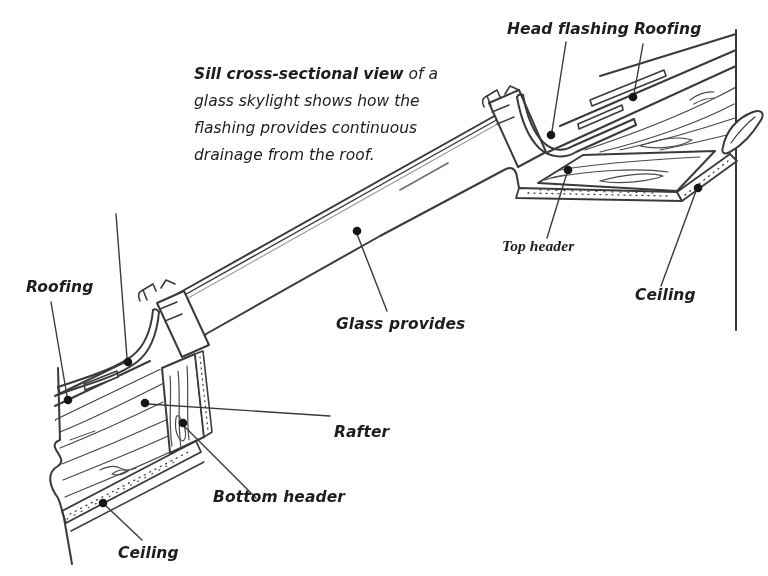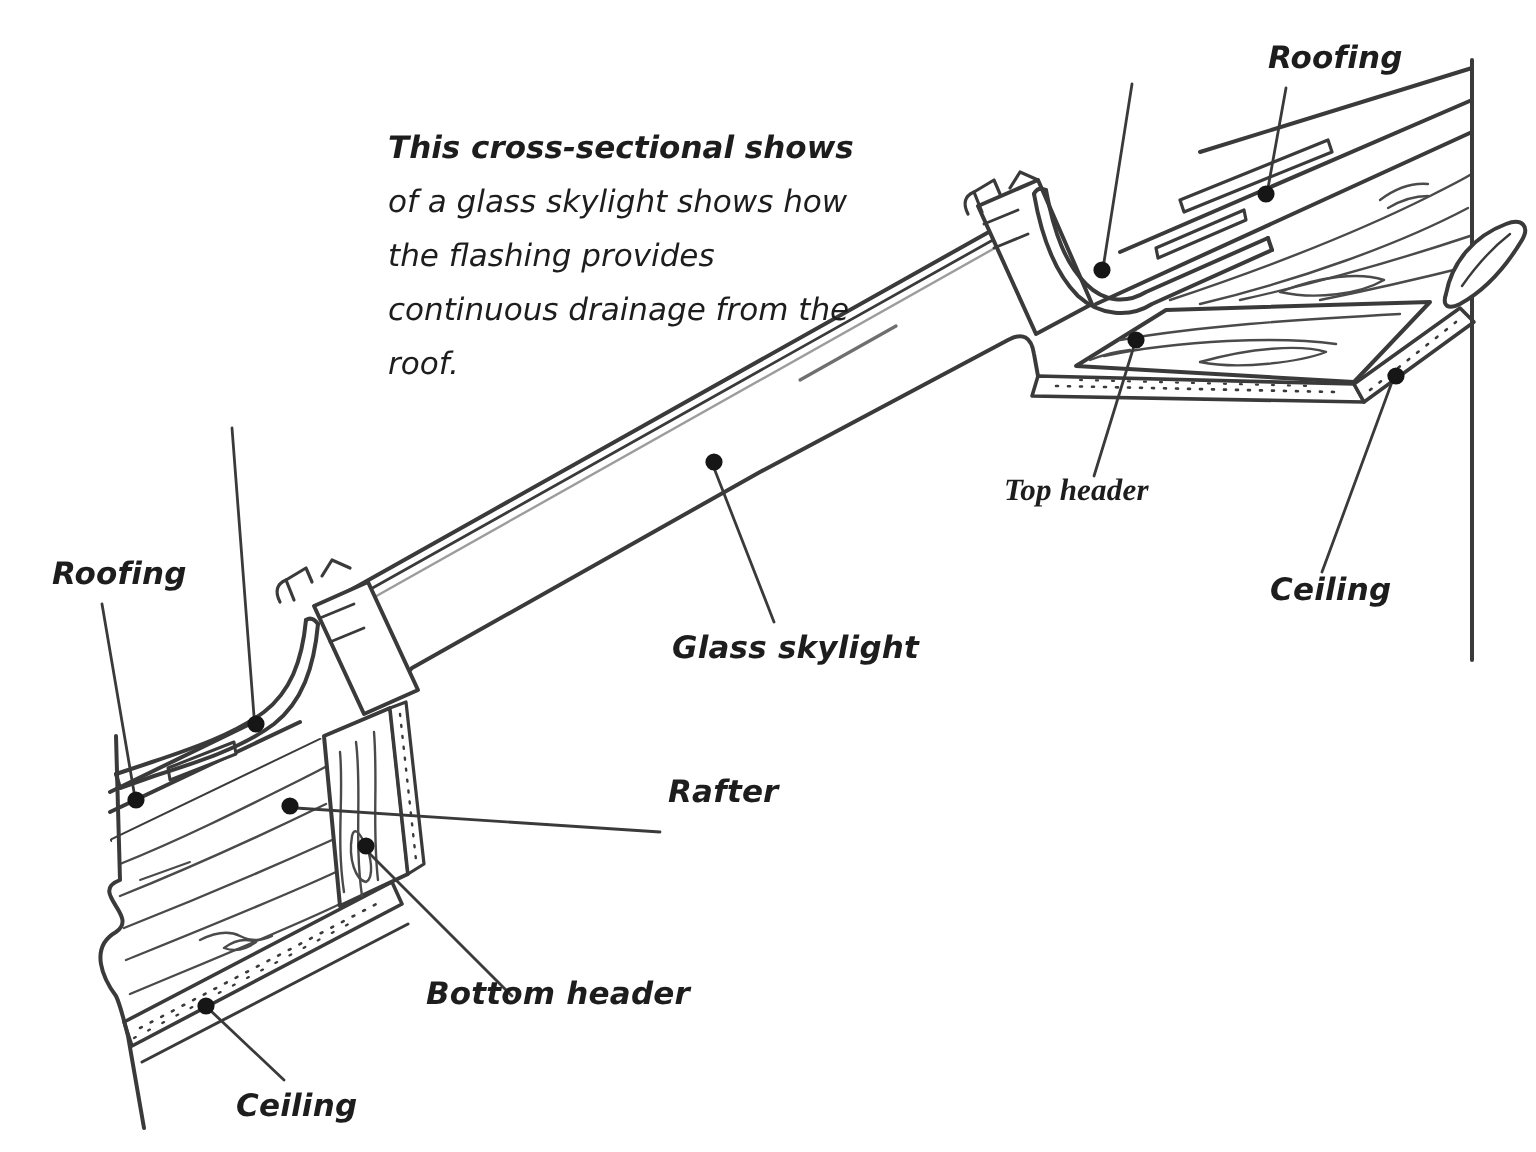--- a/index.html
+++ b/index.html
@@ -26,21 +26,21 @@
   }
   .desc b{font-weight:bold;}
   
   .lbl-head-flashing {left:507px;top:20px;}
   .lbl-roofing-top   {left:634px;top:20px;}
   .lbl-sill-flashing {left:75px; top:189px;}
   .lbl-roofing-left  {left:26px; top:278px;}
   .lbl-top-header    {left:502px;top:237px;font-family:Liberation Serif, serif;}
   .lbl-ceiling-right {left:635px;top:286px;}
   .lbl-glass-skylight{left:336px;top:315px;}
-  .lbl-rafter        {left:334px;top:387px;text-align:right;}
+  .lbl-rafter        {left:334px;top:423px;text-align:right;}
   .lbl-bottom-header {left:213px;top:488px;}
   .lbl-ceiling-bottom{left:118px;top:544px;}
 </style>
 </head>
 <body>
 
 <div id="stage">
 
   <svg width="768" height="576" viewBox="0 0 768 576">
     <defs>
@@ -205,25 +205,26 @@
       <circle cx="357" cy="231" r="4.3"></circle>
       <circle cx="128" cy="362" r="4.3"></circle>
       <circle cx="68" cy="400" r="4.3"></circle>
       <circle cx="145" cy="403" r="4.3"></circle>
       <circle cx="183" cy="423" r="4.3"></circle>
       <circle cx="103" cy="503" r="4.3"></circle>
     </g>
   </svg>
 
   <div class="desc">
-    <b>This cross-sectional shows</b><span> of a glass skylight shows how the flashing provides continuous drainage from the roof.</span>
+    <b>Sill cross-sectional view</b><span> of a glass skylight shows how the flashing provides continuous drainage from the roof.</span>
   </div>
 
+  <div class="lbl lbl-head-flashing">Head flashing</div>
   <div class="lbl lbl-roofing-top">Roofing</div>
   <div class="lbl lbl-roofing-left">Roofing</div>
   <div class="lbl lbl-top-header">Top header</div>
   <div class="lbl lbl-ceiling-right">Ceiling</div>
-  <div class="lbl lbl-glass-skylight">Glass skylight</div>
+  <div class="lbl lbl-glass-skylight">Glass provides</div>
   <div class="lbl lbl-rafter">Rafter</div>
   <div class="lbl lbl-bottom-header">Bottom header</div>
   <div class="lbl lbl-ceiling-bottom">Ceiling</div>
 
 </div>
 
 </body></html>

